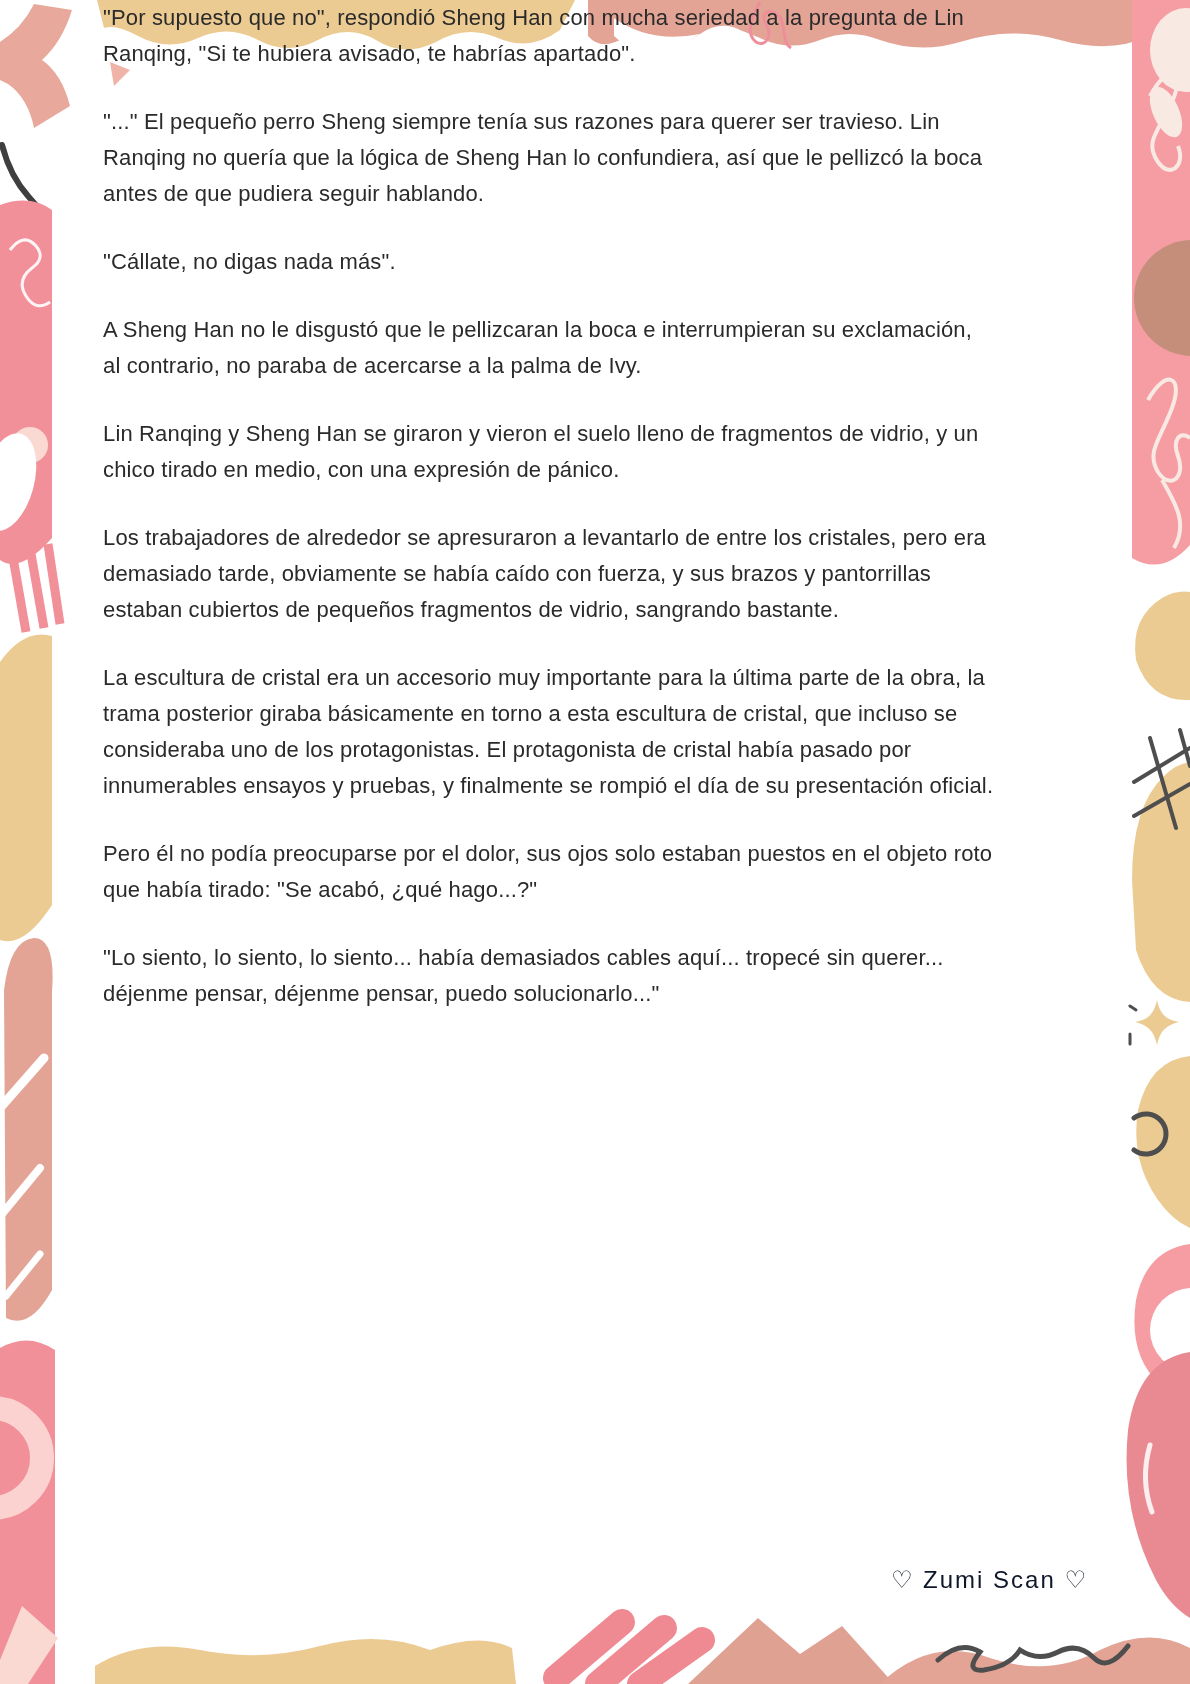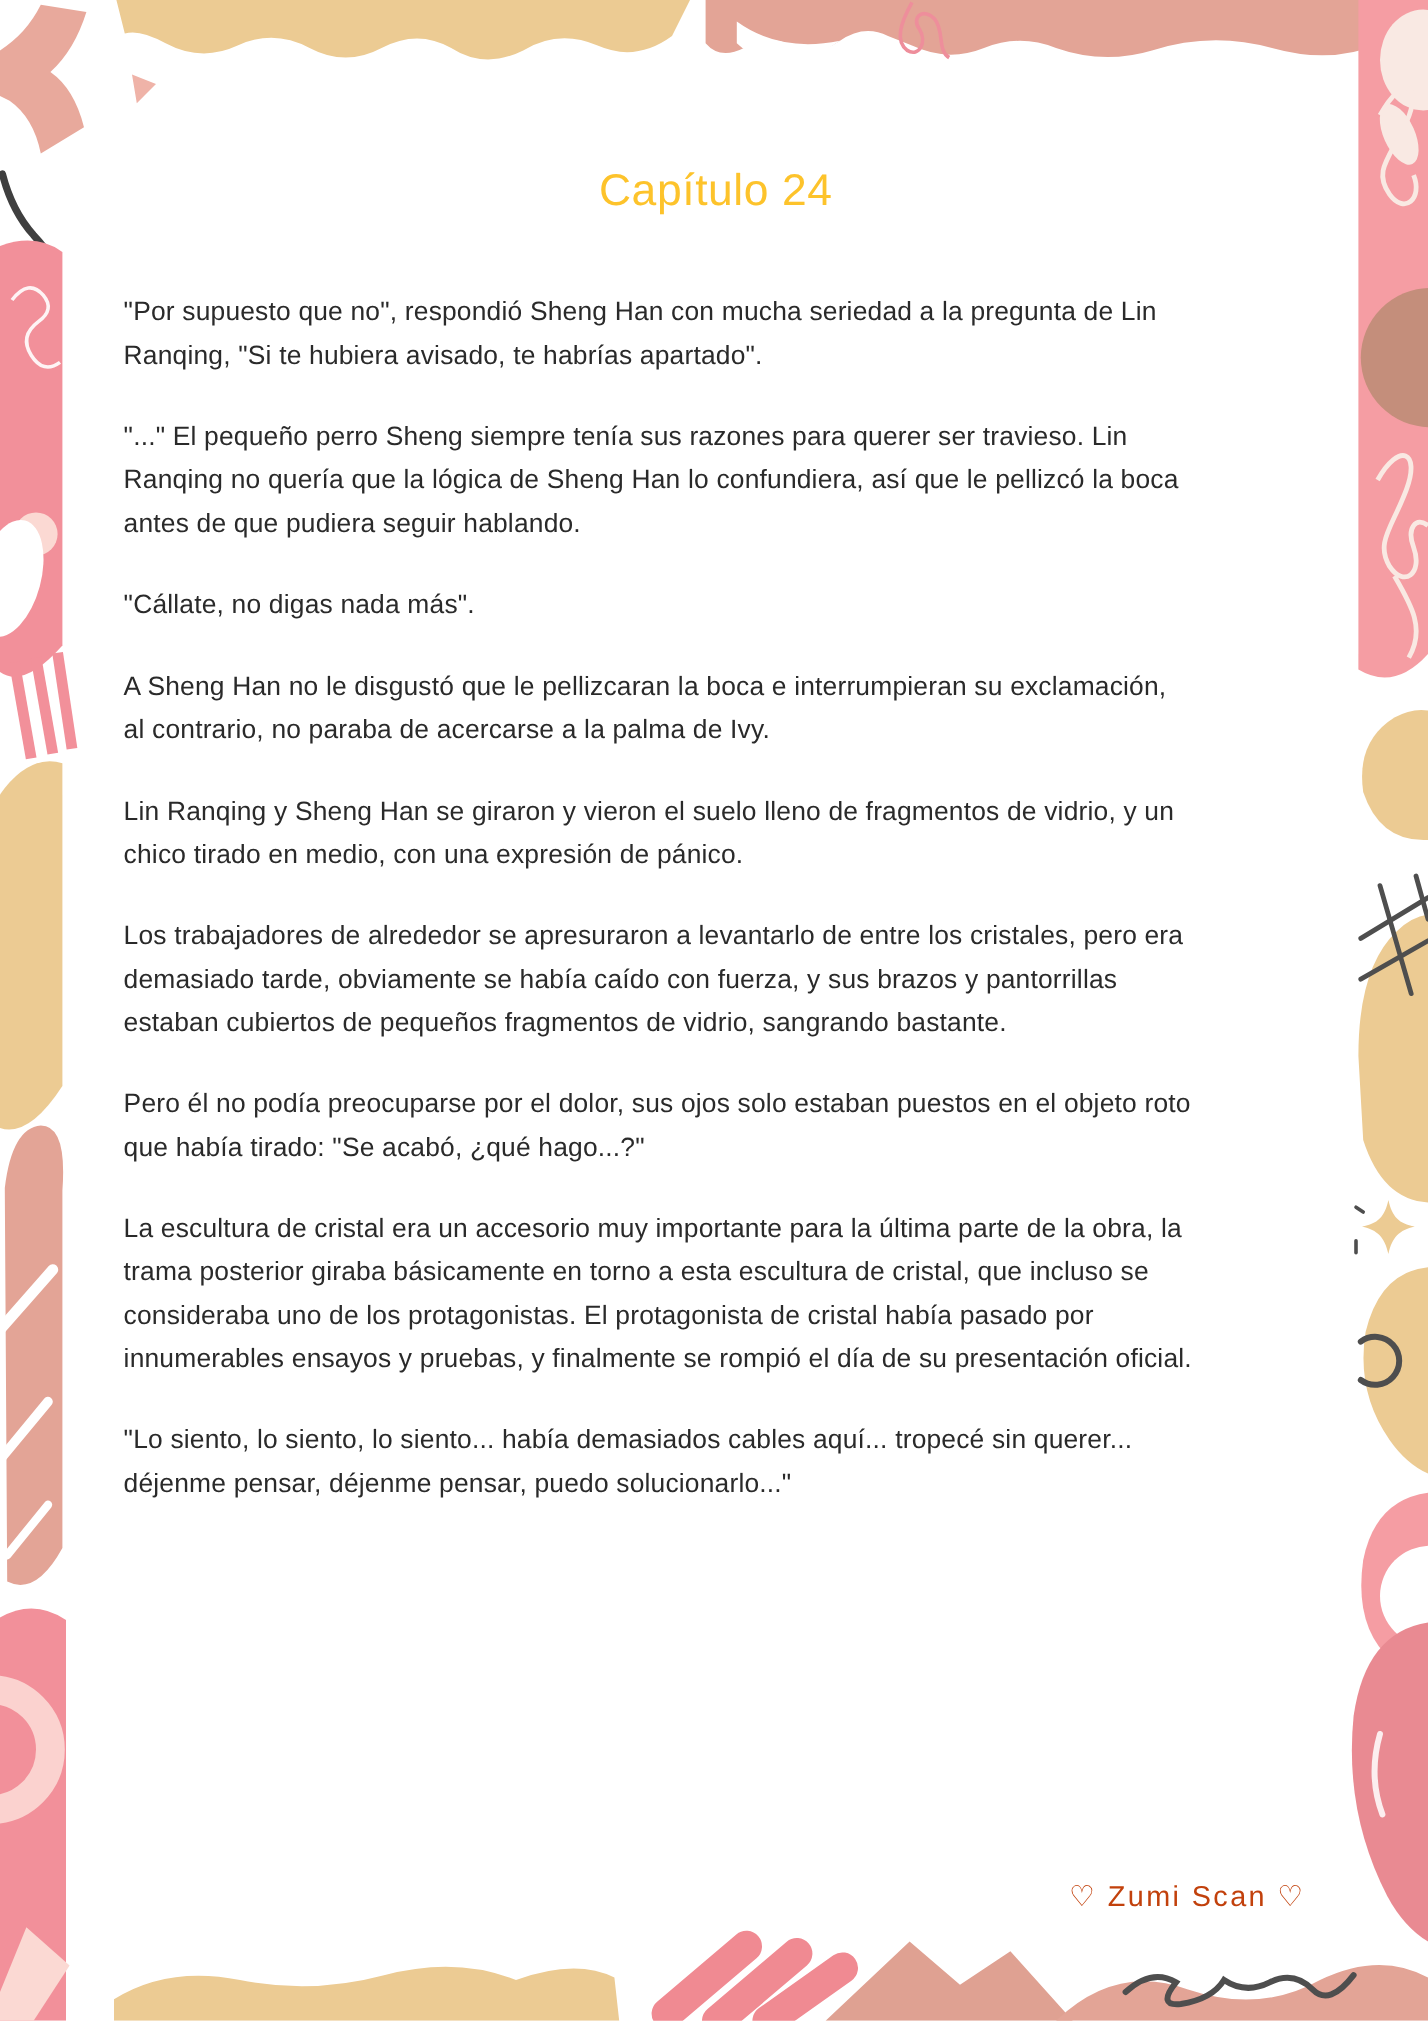--- a/index.html
+++ b/index.html
@@ -28,21 +28,21 @@
     max-width:892px;
     margin:0 0 32px 0;
     font-size:22px;line-height:36px;
     color:#2A2A2A;
     letter-spacing:.15px;
   }
   .scan-credit{
     position:absolute;
     right:102px;top:1566px;
     font-size:24px;
-    color:#c2410c;
+    color:#0f172a;
     letter-spacing:2px;
   }
 </style>
 </head>
 <body>
 
 <svg class="border-deco" viewBox="0 0 1190 1684" xmlns="http://www.w3.org/2000/svg" aria-hidden="true">
 
   <g>
     <path d="M0,42 Q22,28 34,4 L72,10 Q62,42 42,60 Q62,74 70,106 L34,128 Q28,98 8,84 L0,80 Z" fill="#E8A99C"></path>
@@ -141,27 +141,26 @@
     <path d="M688,1684 L758,1618 L800,1654 L842,1626 L894,1684 Z" fill="#DFA192"></path>
     <path d="M880,1684 Q930,1636 990,1658 Q1050,1678 1100,1650 Q1150,1626 1190,1648 L1190,1684 Z" fill="#E3A496"></path>
   </g>
 
   <g>
     <path d="M938,1660 q22,-20 42,-8 q-16,20 4,18 q26,-4 36,-20 q18,12 38,2 q20,-10 36,6 q14,14 34,-12" fill="none" stroke="#4E4E4E" stroke-width="5" stroke-linecap="round"></path>
   </g>
 </svg>
 
 <main class="content">
-  <h1 class="chapter-title">Capítulo 24</h1>
   <div class="paragraphs">
       <p>"Por supuesto que no", respondió Sheng Han con mucha seriedad a la pregunta de Lin Ranqing, "Si te hubiera avisado, te habrías apartado".</p>
       <p>"..." El pequeño perro Sheng siempre tenía sus razones para querer ser travieso. Lin Ranqing no quería que la lógica de Sheng Han lo confundiera, así que le pellizcó la boca antes de que pudiera seguir hablando.</p>
       <p>"Cállate, no digas nada más".</p>
       <p>A Sheng Han no le disgustó que le pellizcaran la boca e interrumpieran su exclamación, al contrario, no paraba de acercarse a la palma de Ivy.</p>
       <p>Lin Ranqing y Sheng Han se giraron y vieron el suelo lleno de fragmentos de vidrio, y un chico tirado en medio, con una expresión de pánico.</p>
       <p>Los trabajadores de alrededor se apresuraron a levantarlo de entre los cristales, pero era demasiado tarde, obviamente se había caído con fuerza, y sus brazos y pantorrillas estaban cubiertos de pequeños fragmentos de vidrio, sangrando bastante.</p>
+      <p>La escultura de cristal era un accesorio muy importante para la última parte de la obra, la trama posterior giraba básicamente en torno a esta escultura de cristal, que incluso se consideraba uno de los protagonistas. El protagonista de cristal había pasado por innumerables ensayos y pruebas, y finalmente se rompió el día de su presentación oficial.</p>
       <p>Pero él no podía preocuparse por el dolor, sus ojos solo estaban puestos en el objeto roto que había tirado: "Se acabó, ¿qué hago...?"</p>
-      <p>La escultura de cristal era un accesorio muy importante para la última parte de la obra, la trama posterior giraba básicamente en torno a esta escultura de cristal, que incluso se consideraba uno de los protagonistas. El protagonista de cristal había pasado por innumerables ensayos y pruebas, y finalmente se rompió el día de su presentación oficial.</p>
       <p>"Lo siento, lo siento, lo siento... había demasiados cables aquí... tropecé sin querer... déjenme pensar, déjenme pensar, puedo solucionarlo..."</p>
     </div>
 </main>
 
 <div class="scan-credit">♡ Zumi Scan ♡</div>
 
 </body></html>

